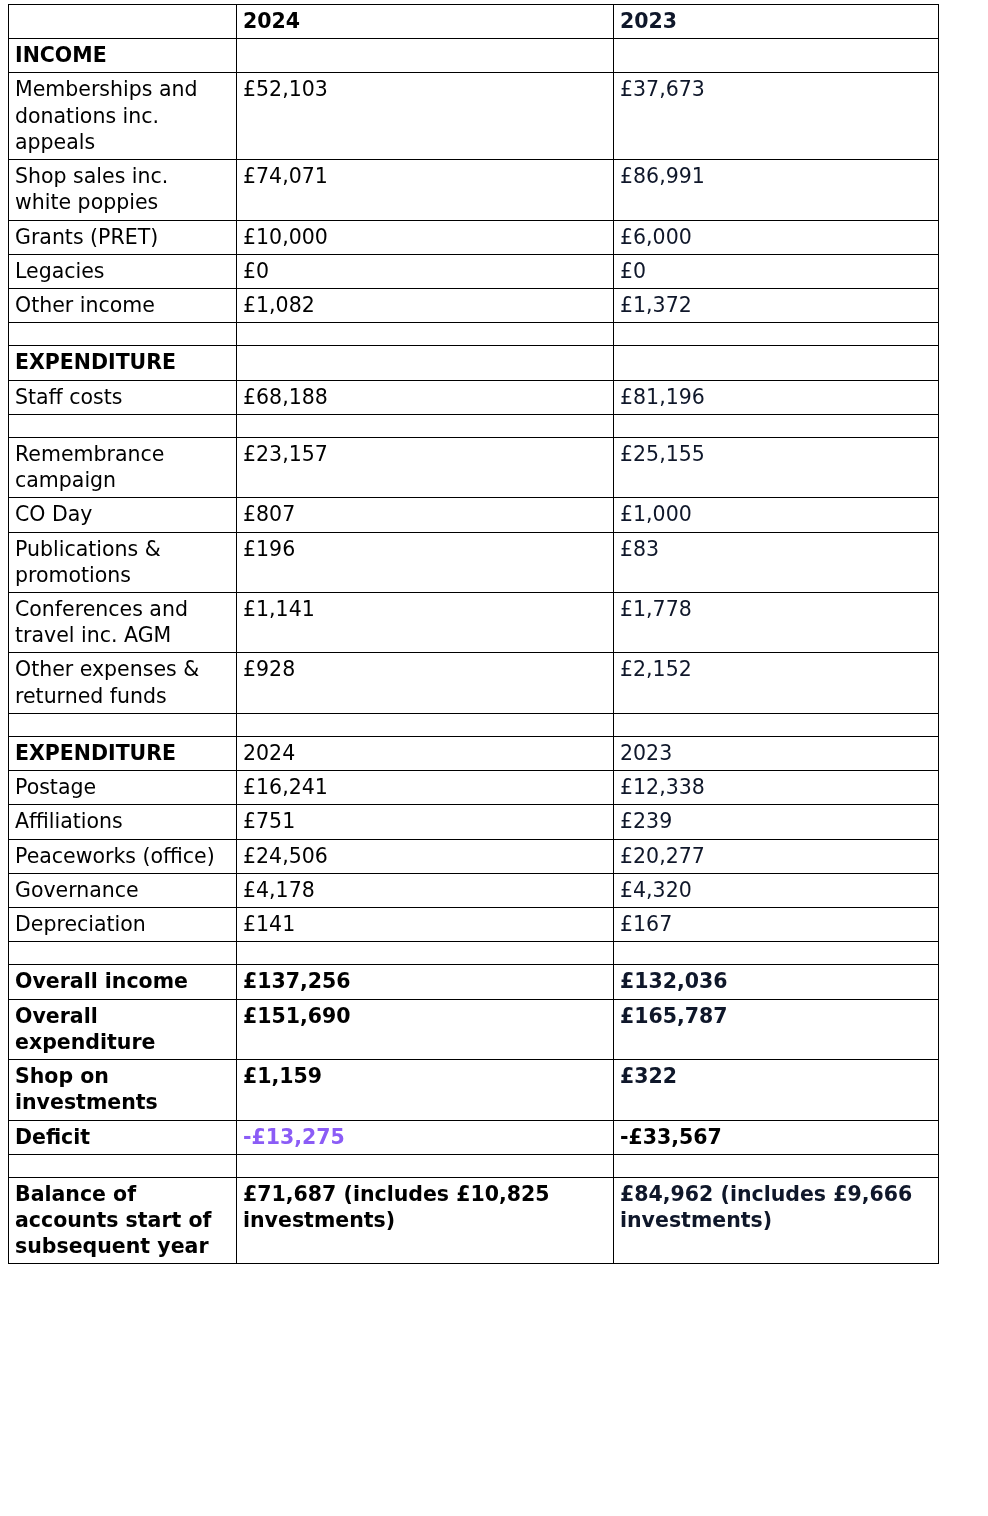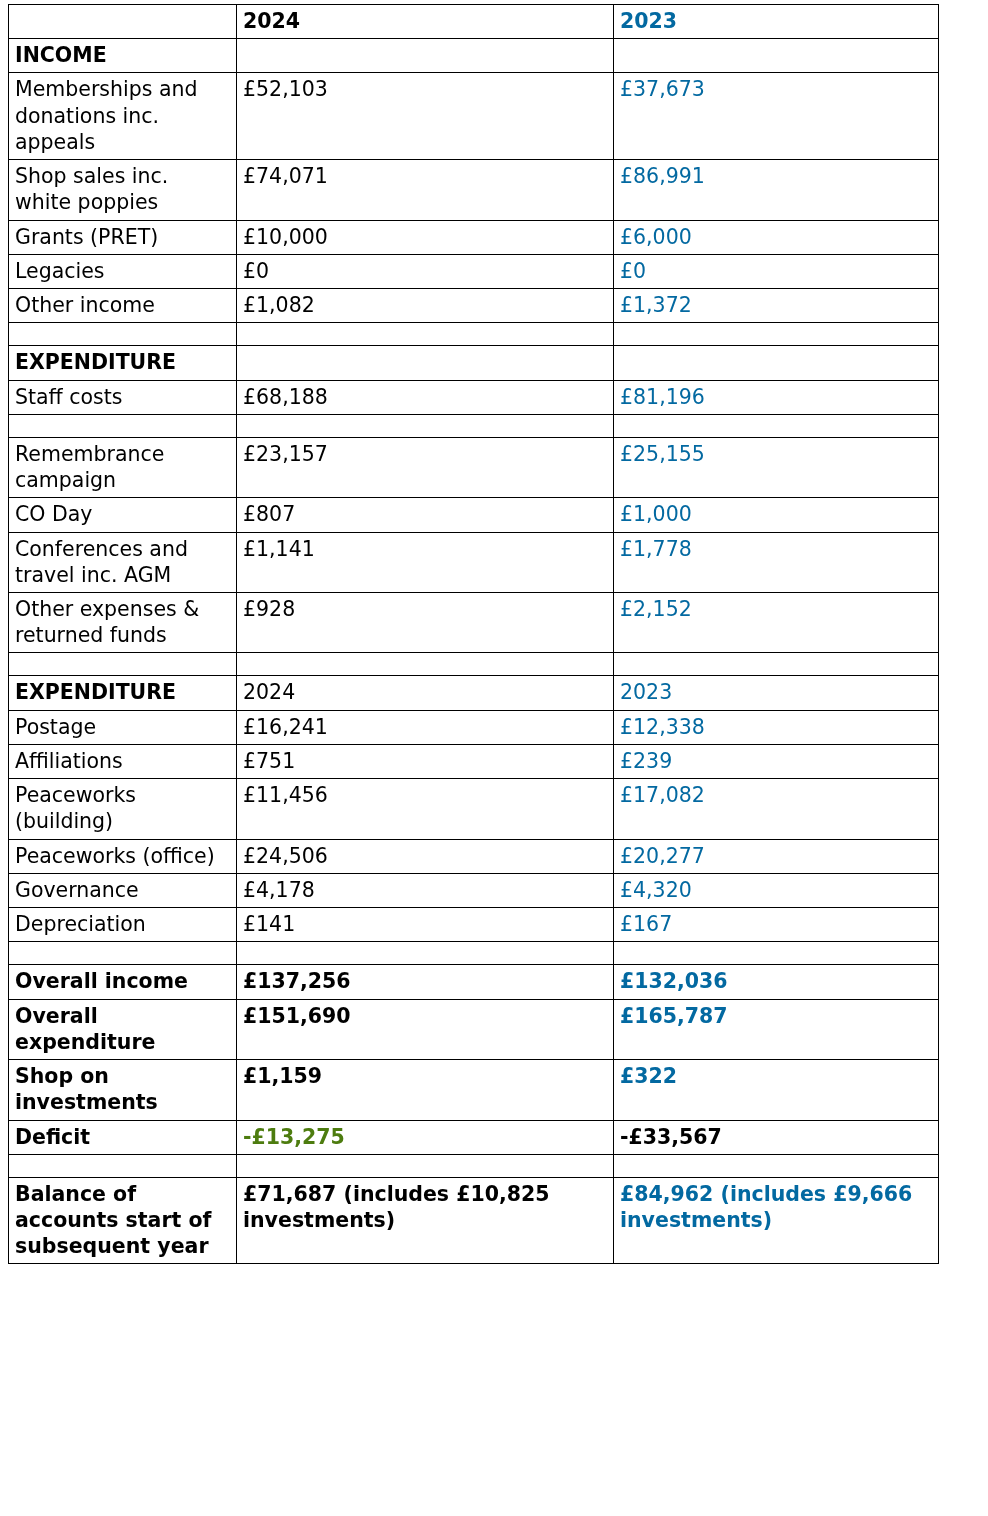--- a/index.html
+++ b/index.html
@@ -43,23 +43,23 @@
     border-right: 1px solid #000000;
     border-top: 1px solid #000000;
     border-bottom: 1px solid #000000;
     height: 22px;
     padding: 0;
   }
   tr.spacer td.blank-mid {
     border-left: 1px solid #000000;
     border-right: 1px solid #000000;
   }
-  .y2023 { color: #0369a1; }
+  .y2023 { color: #0f172a; }
   .bold { font-weight: bold; }
-  .deficit-2024 { color: #4d7c0f; font-weight: bold; margin-left: 28px; }
+  .deficit-2024 { color: #8b5cf6; font-weight: bold; margin-left: 28px; }
   .deficit-2023 { color: #000000; font-weight: bold; }
   td.empty { }
 </style>
 </head>
 <body>
 
 <div class="sheet">
   <table class="fin">
     <colgroup>
       <col class="c-label">
@@ -134,20 +134,25 @@
         <td>Remembrance campaign</td>
         <td>£23,157</td>
         <td class="y2023">£25,155</td>
       </tr>
       <tr>
         <td>CO Day</td>
         <td>£807</td>
         <td class="y2023">£1,000</td>
       </tr>
       <tr>
+        <td>Publications &amp; promotions</td>
+        <td>£196</td>
+        <td class="y2023">£83</td>
+      </tr>
+      <tr>
         <td>Conferences and travel inc. AGM</td>
         <td>£1,141</td>
         <td class="y2023">£1,778</td>
       </tr>
       <tr>
         <td>Other expenses &amp; returned funds</td>
         <td>£928</td>
         <td class="y2023">£2,152</td>
       </tr>
 
@@ -167,25 +172,20 @@
         <td>Postage</td>
         <td>£16,241</td>
         <td class="y2023">£12,338</td>
       </tr>
       <tr>
         <td>Affiliations</td>
         <td>£751</td>
         <td class="y2023">£239</td>
       </tr>
       <tr>
-        <td>Peaceworks (building)</td>
-        <td>£11,456</td>
-        <td class="y2023">£17,082</td>
-      </tr>
-      <tr>
         <td>Peaceworks (office)</td>
         <td>£24,506</td>
         <td class="y2023">£20,277</td>
       </tr>
       <tr>
         <td>Governance</td>
         <td>£4,178</td>
         <td class="y2023">£4,320</td>
       </tr>
       <tr>

